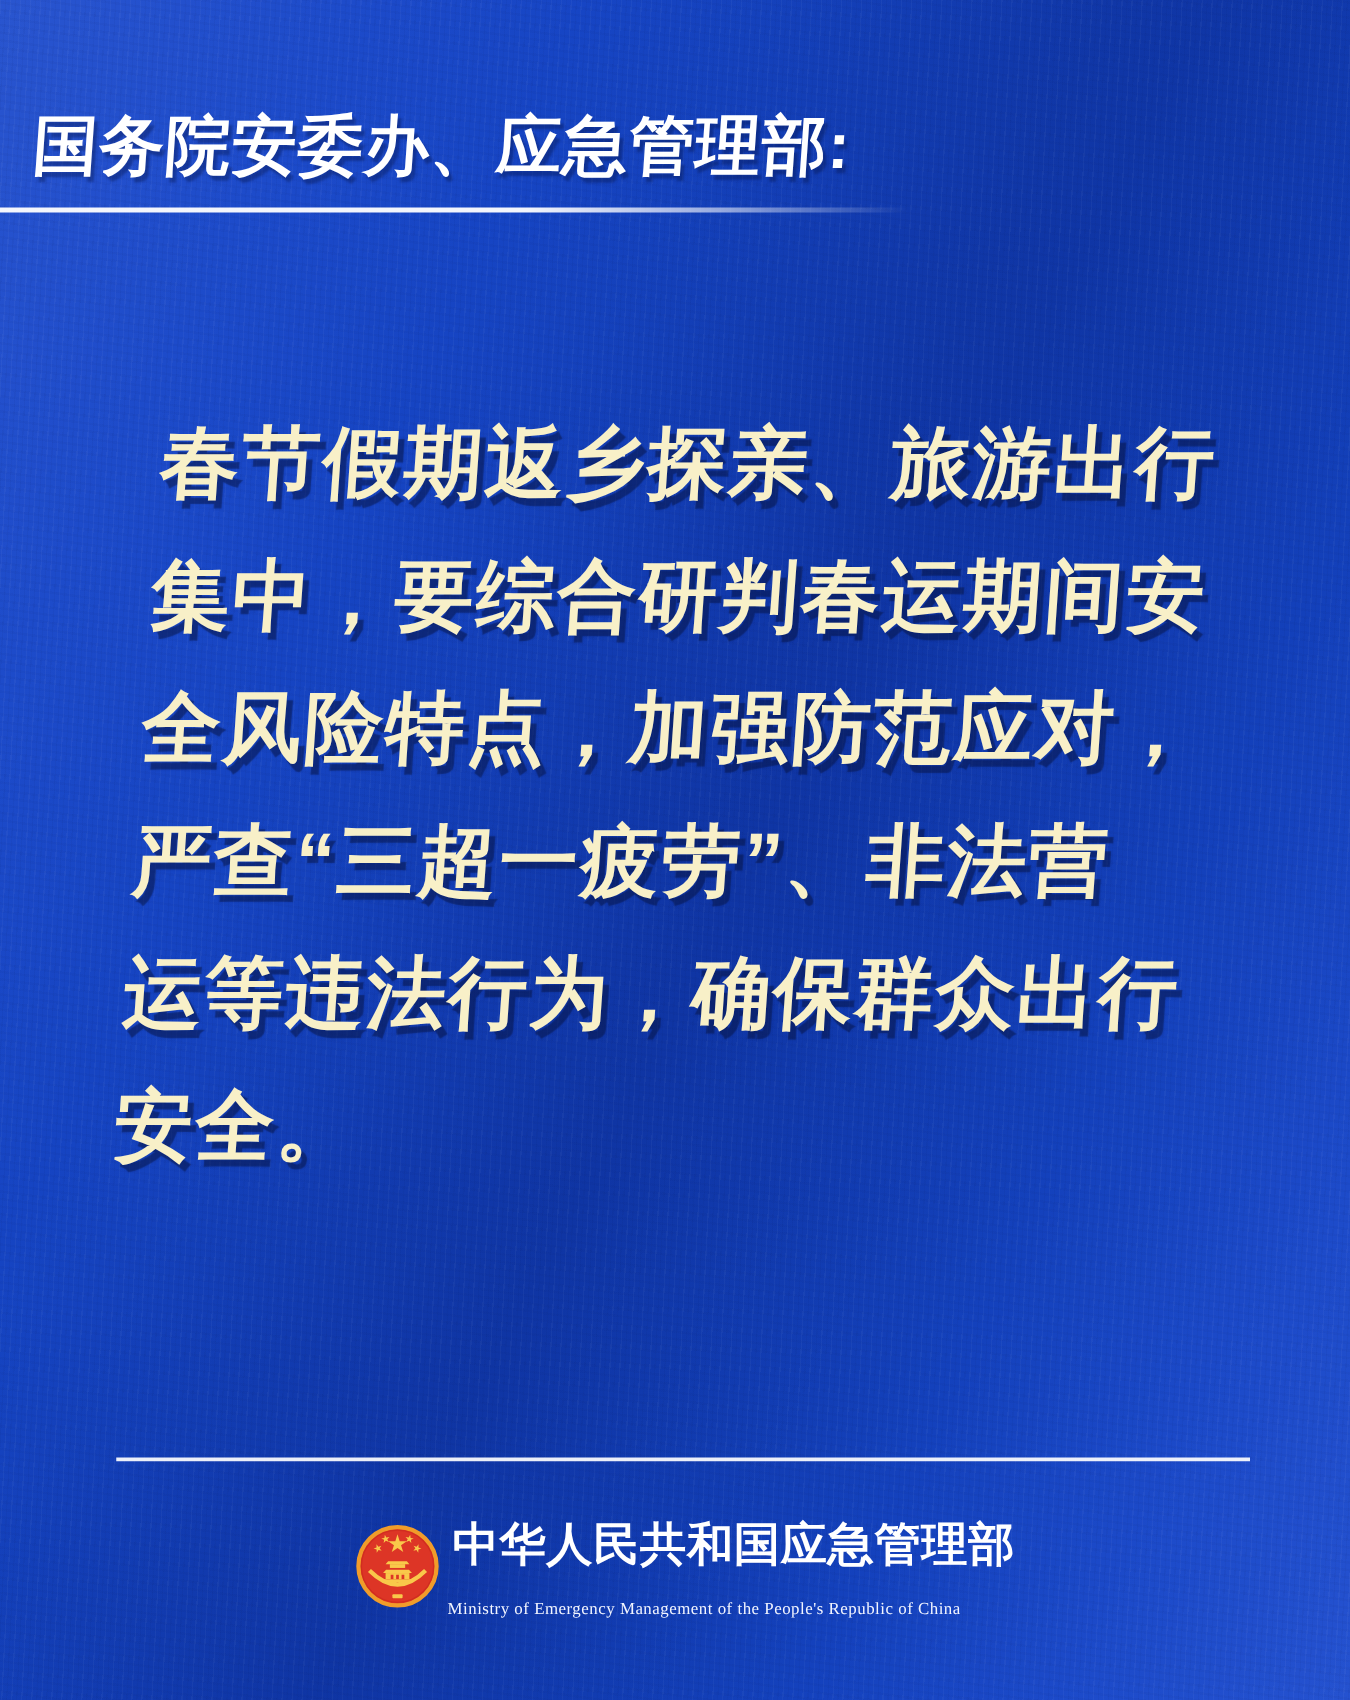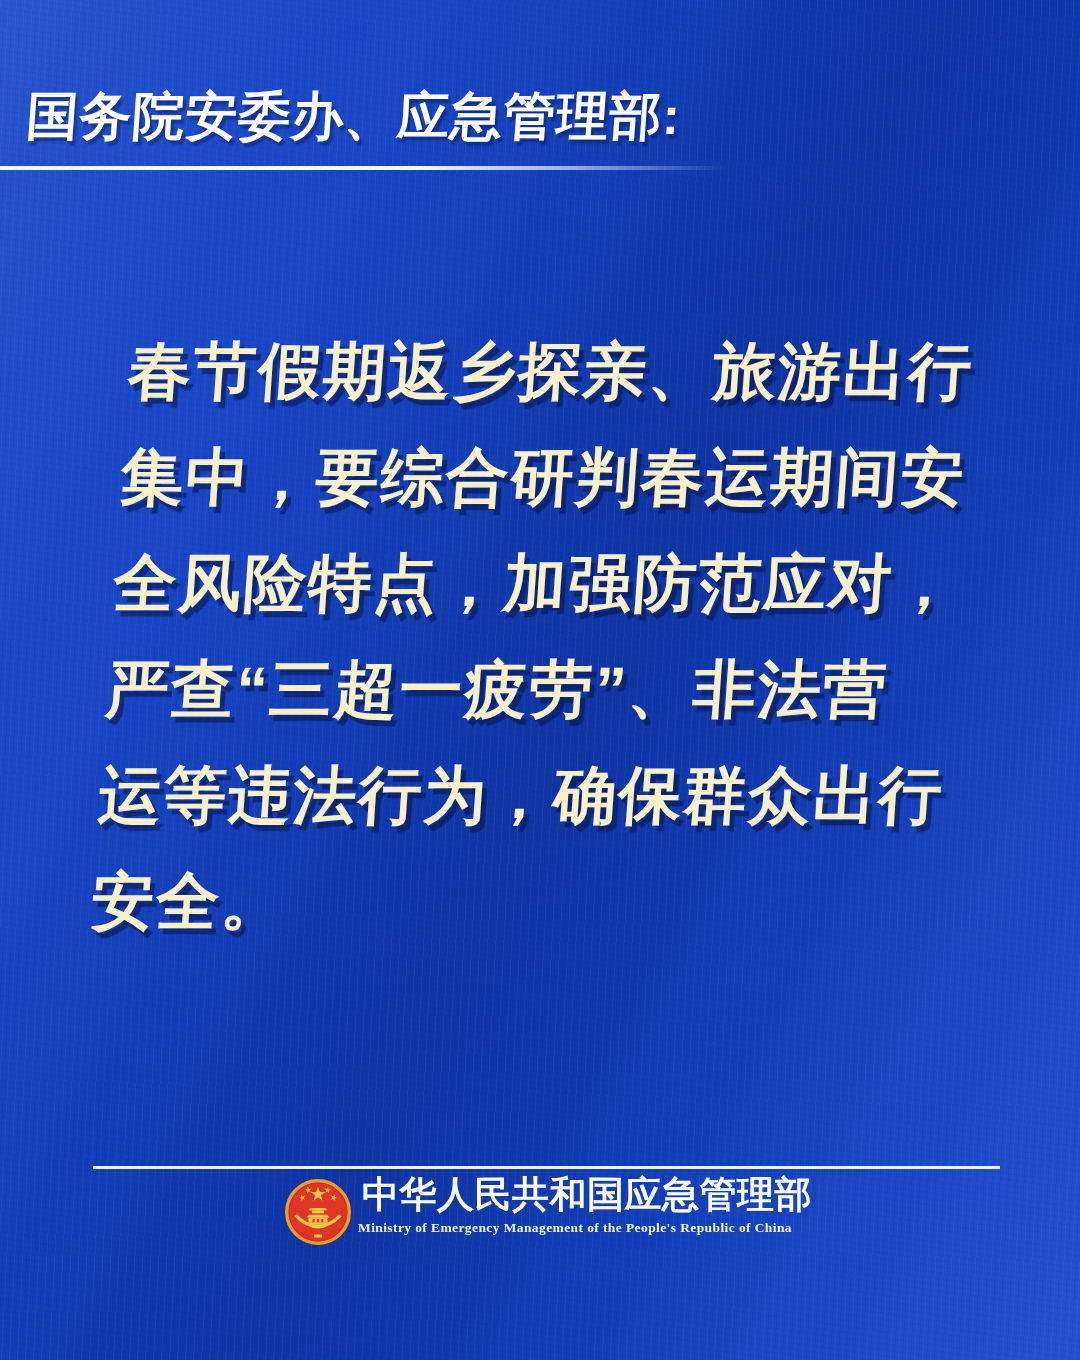--- a/index.html
+++ b/index.html
@@ -101,21 +101,21 @@
     left: 93px;
     top: 1166px;
     width: 907px;
     height: 3px;
     background: rgba(255,255,255,0.92);
   }
 
   .footer-brand {
     position: absolute;
     left: 284px;
-    top: 1172px;
+    top: 1213px;
     display: flex;
     align-items: flex-start;
   }
 
   .emblem {
     width: 68px;
     height: 68px;
     margin-top: 6px;
     flex: 0 0 auto;
   }
@@ -127,25 +127,25 @@
   .footer-title-cn {
     font-size: 37px;
     font-weight: 900;
     letter-spacing: 0.5px;
     color: #ffffff;
     white-space: nowrap;
     line-height: 46px;
   }
 
   .footer-title-en {
-    margin-top: 2px;
+    margin-top: 20px;
     margin-left: -4px;
     font-family: "Liberation Serif", "DejaVu Serif", serif;
     font-size: 13.5px;
-    font-weight: bold;
+    font-weight: normal;
     letter-spacing: 0.4px;
     color: #f2f5ff;
     white-space: nowrap;
   }
 </style>
 </head>
 <body>
 
 <div class="poster">
 

